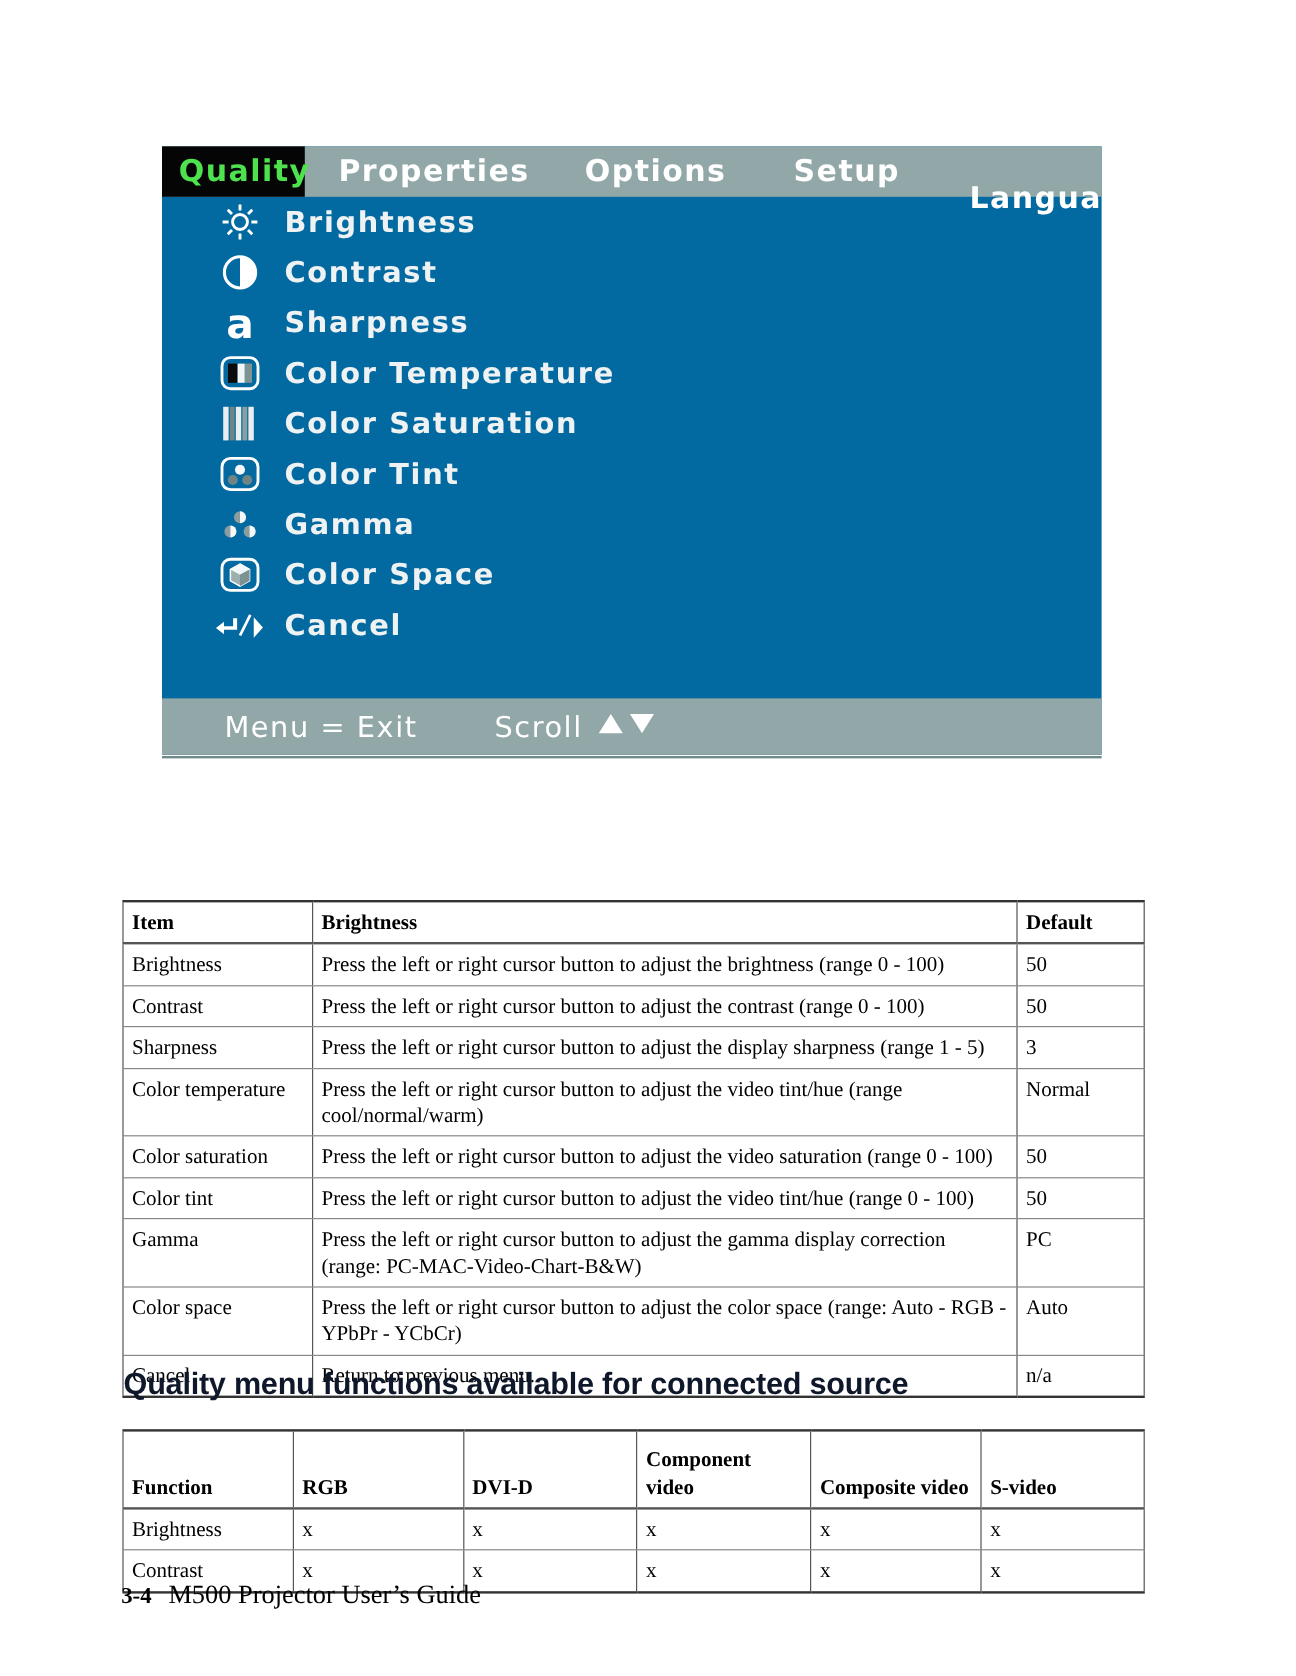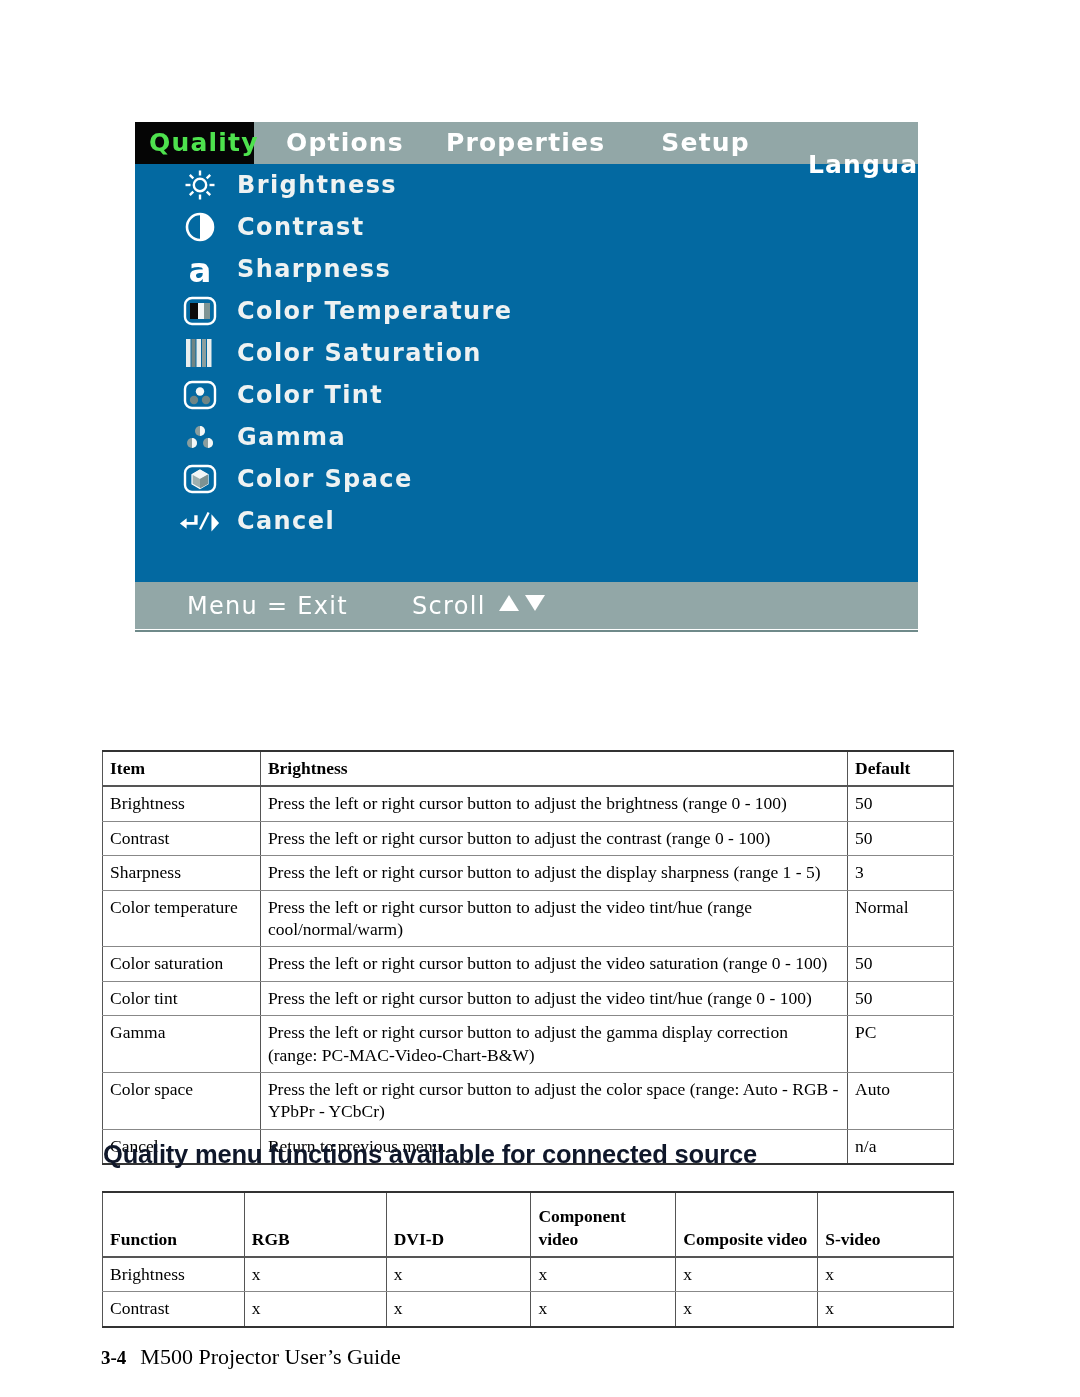--- a/index.html
+++ b/index.html
@@ -166,43 +166,43 @@
   #table-sources col.c-svid { width: 136px; }
   #table-sources tr.hdr td {
     vertical-align: bottom;
     height: 52px;
     font-weight: bold;
   }
 
   .page-footer {
     position: absolute;
     left: 101px;
-    top: 1344px;
+    top: 1316px;
     display: flex;
     align-items: baseline;
     gap: 14px;
     font-family: "Liberation Serif", serif;
   }
   .pf-num {
     font-size: 19px;
     font-weight: bold;
   }
   .pf-title {
     font-size: 22px;
   }
 </style>
 </head>
 <body>
 
 <div class="osd">
 
   <div class="osd-tabbar">
     <div class="osd-tab active">Quality</div>
+    <div class="osd-tab sp1">Properties</div>
     <div class="osd-tab sp2">Options</div>
-    <div class="osd-tab sp1">Properties</div>
     <div class="osd-tab sp3">Setup</div>
     <div class="osd-tab sp4">Language</div>
     <div class="osd-tab sp5">Information</div>
   </div>
 
   <div class="osd-body">
 
     <div class="osd-item">
       <span class="osd-ico">
         <svg width="32" height="32" viewBox="0 0 32 32">

